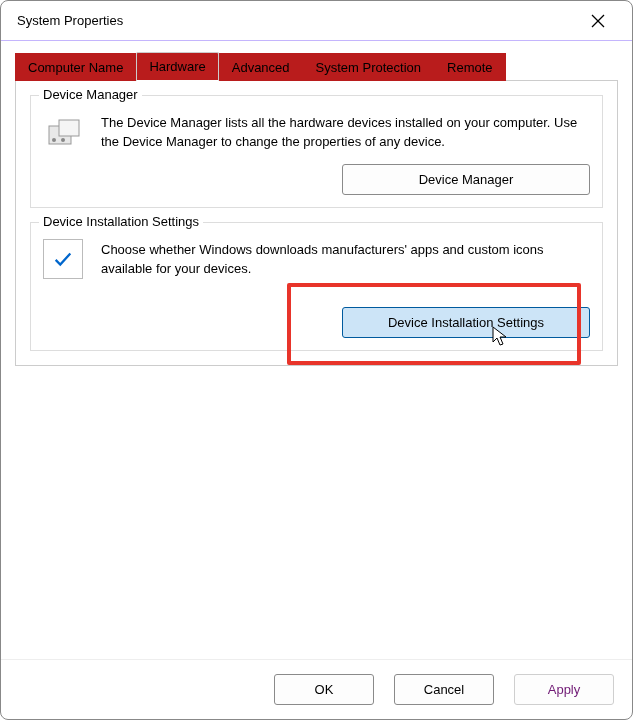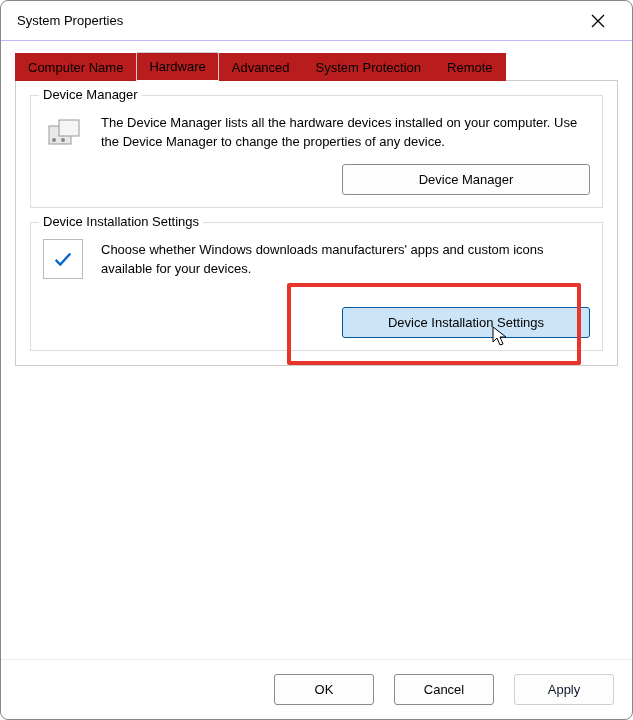--- a/index.html
+++ b/index.html
@@ -49,21 +49,21 @@
     .check-icon-box {
       width: 40px; height: 40px; border: 1px solid #bbb; display: flex; align-items:center; justify-content:center; flex-shrink:0;
     }
     .highlight-box {
       position: absolute; border: 4px solid #e8342a; border-radius: 2px; pointer-events: none;
     }
     .footer {
       margin-top: auto; display: flex; justify-content: flex-end; gap: 20px;
       padding: 14px 18px; border-top: 1px solid #eee;
     }
-    .btn-disabled { color: #0f172a; border-color: #cfcfcf; cursor: default; }
+    .btn-disabled { color: #701a75; border-color: #cfcfcf; cursor: default; }
     .cursor-arrow {
       position: absolute; width: 18px; height: 22px; pointer-events: none;
     }
   </style>
 </head>
 <body>
 
 <div class="window">
   <div class="titlebar">
     <div class="title">System Properties</div>

